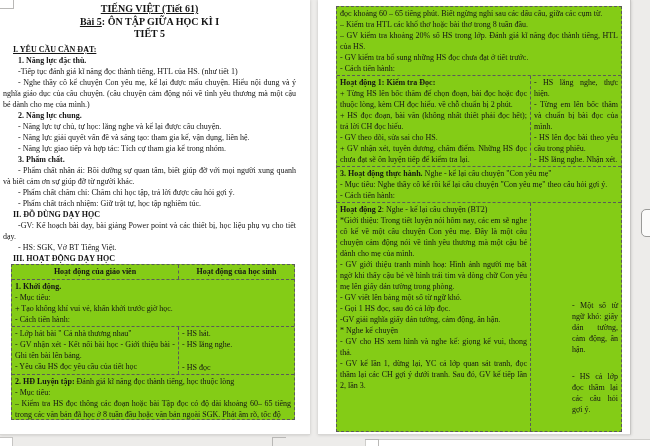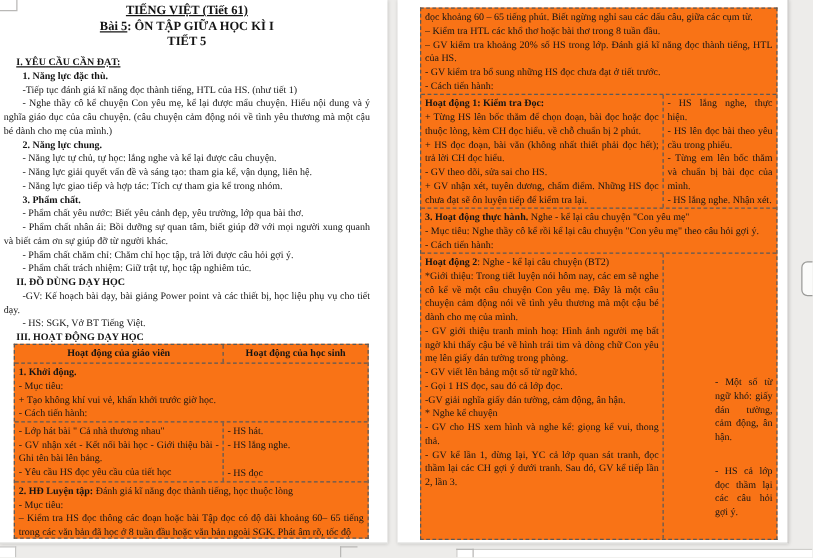--- a/index.html
+++ b/index.html
@@ -17,21 +17,21 @@
   .page-right{left:318px;width:312px;border-right:1px solid #c7c6c4;border-bottom:1px solid #d8d7d5;}
   .content{position:absolute;left:3px;right:14px;top:3px;}
   .tline{font-size:10px;font-weight:bold;text-align:center;line-height:12.5px;}
   .tline .u{text-decoration:underline;}
   .body-text{margin-top:3px;}
   .para{font-size:8px;line-height:11px;text-align:justify;text-indent:15px;margin:0;}
   .para .b{font-weight:bold;}
   .para .u{text-decoration:underline;}
   .para.h1{text-indent:10px;}
   
-  .tbl{border:1px dashed #5a5a5a;background:#f97316;}
+  .tbl{border:1px dashed #5a5a5a;background:#84cc16;}
   .tbl-left{margin-left:8px;margin-right:0;width:284px;box-sizing:border-box;}
   .trow{display:flex;border-top:1px dashed #5a5a5a;}
   .trow:first-child{border-top:none;}
   .cell{padding:1px 3px;box-sizing:border-box;}
   .cell .para{text-indent:0;}
   .hd{font-size:8px;font-weight:bold;text-align:center;line-height:12px;padding:1px 2px;}
   .tbl-left .cl{width:167px;border-right:1px dashed #5a5a5a;}
   .tbl-left .cr{flex:1;}
   .tbl-right{position:absolute;left:18px;top:6px;width:286px;bottom:2px;display:flex;flex-direction:column;box-sizing:border-box;}
   .tbl-right .cl{width:194px;border-right:1px dashed #5a5a5a;}
@@ -64,21 +64,20 @@
     <div class="body-text">
         <div class="para h1"><span class="b u">I. YÊU CẦU CẦN ĐẠT:</span></div>
         <div class="para"><span class="b">1. Năng lực đặc thù.</span></div>
         <div class="para"><span>-Tiếp tục đánh giá kĩ năng đọc thành tiếng, HTL của HS. (như tiết 1)</span></div>
         <div class="para"><span>- Nghe thầy cô kể chuyện Con yêu mẹ, kể lại được mẩu chuyện. Hiểu nội dung và ý nghĩa giáo dục của câu chuyện. (câu chuyện cảm động nói về tình yêu thương mà một cậu bé dành cho mẹ của mình.)</span></div>
         <div class="para"><span class="b">2. Năng lực chung.</span></div>
         <div class="para"><span>- Năng lực tự chủ, tự học: lắng nghe và kể lại được câu chuyện.</span></div>
         <div class="para"><span>- Năng lực giải quyết vấn đề và sáng tạo: tham gia kể, vận dụng, liên hệ.</span></div>
         <div class="para"><span>- Năng lực giao tiếp và hợp tác: Tích cự tham gia kể trong nhóm.</span></div>
         <div class="para"><span class="b">3. Phẩm chất.</span></div>
-        <div class="para"><span>- Phẩm chất yêu nước: Biết yêu cảnh đẹp, yêu trường, lớp qua bài thơ.</span></div>
         <div class="para"><span>- Phẩm chất nhân ái: Bồi dưỡng sự quan tâm, biết giúp đỡ với mọi người xung quanh và biết cảm ơn sự giúp đỡ từ người khác.</span></div>
         <div class="para"><span>- Phẩm chất chăm chỉ: Chăm chỉ học tập, trả lời được câu hỏi gợi ý.</span></div>
         <div class="para"><span>- Phẩm chất trách nhiệm: Giữ trật tự, học tập nghiêm túc.</span></div>
         <div class="para h1"><span class="b">II. ĐỒ DÙNG DẠY HỌC</span></div>
         <div class="para"><span>-GV: Kế hoạch bài dạy, bài giảng Power point và các thiết bị, học liệu phụ vụ cho tiết dạy.</span></div>
         <div class="para"><span>- HS: SGK, Vở BT Tiếng Việt.</span></div>
         <div class="para h1"><span class="b">III. HOẠT ĐỘNG DẠY HỌC</span></div>
       </div>
     <div class="tbl tbl-left">
       <div class="trow">
@@ -132,22 +131,22 @@
     <div class="trow">
       <div class="cell cl">
           <div class="para"><span class="b">Hoạt động 1: Kiểm tra Đọc:</span></div>
           <div class="para"><span>+ Từng HS lên bốc thăm để chọn đoạn, bài đọc hoặc đọc thuộc lòng, kèm CH đọc hiểu. về chỗ chuẩn bị 2 phút.</span></div>
           <div class="para"><span>+ HS đọc đoạn, bài văn (không nhất thiết phải đọc hết); trả lời CH đọc hiểu.</span></div>
           <div class="para"><span>- GV theo dõi, sửa sai cho HS.</span></div>
           <div class="para"><span>+ GV nhận xét, tuyên dương, chấm điểm. Những HS đọc chưa đạt sẽ ôn luyện tiếp để kiểm tra lại.</span></div>
         </div>
       <div class="cell cr">
           <div class="para"><span>- HS lắng nghe, thực hiện.</span></div>
+          <div class="para"><span>- Từng em lên bốc thăm và chuẩn bị bài đọc của mình.</span></div>
           <div class="para"><span>- HS lên đọc bài theo yêu cầu trong phiếu.</span></div>
-          <div class="para"><span>- Từng em lên bốc thăm và chuẩn bị bài đọc của mình.</span></div>
           <div class="para"><span>- HS lắng nghe. Nhận xét.</span></div>
         </div>
     </div>
     <div class="trow">
       <div class="cell full-cell">
           <div class="para"><span class="b">3. Hoạt động thực hành.</span><span> Nghe - kể lại câu chuyện "Con yêu mẹ"</span></div>
           <div class="para"><span>- Mục tiêu: Nghe thầy cô kể rồi kể lại câu chuyện "Con yêu mẹ" theo câu hỏi gợi ý.</span></div>
           <div class="para"><span>- Cách tiến hành:</span></div>
         </div>
     </div>

